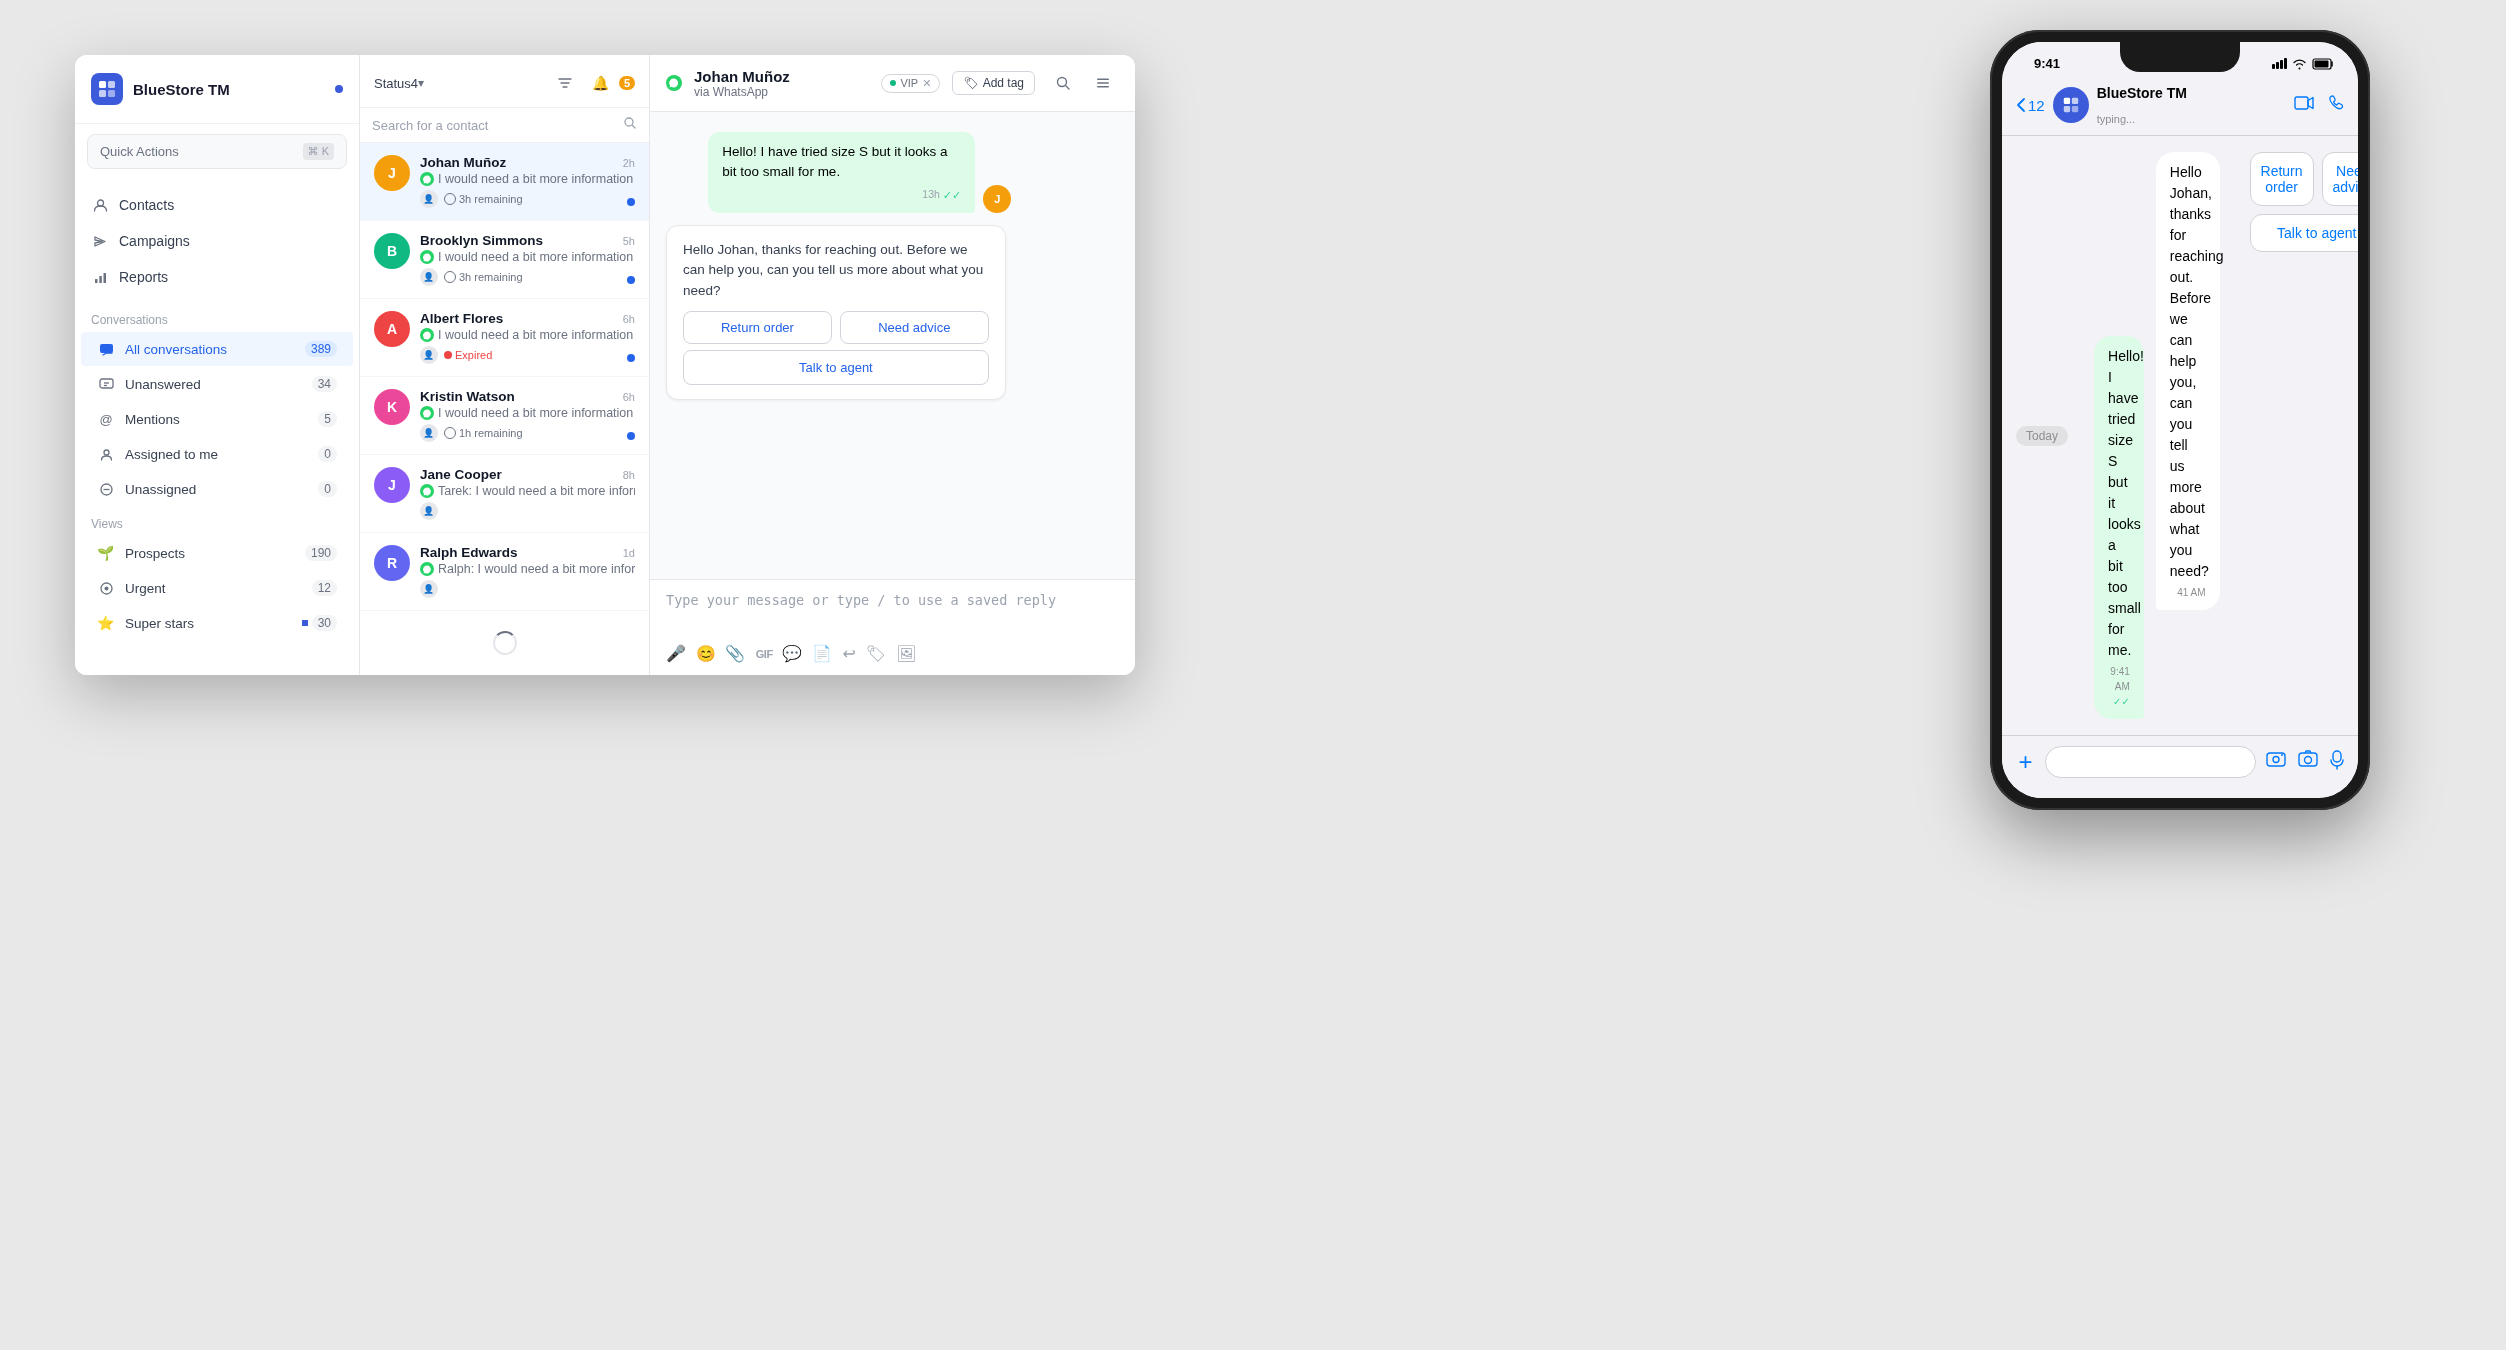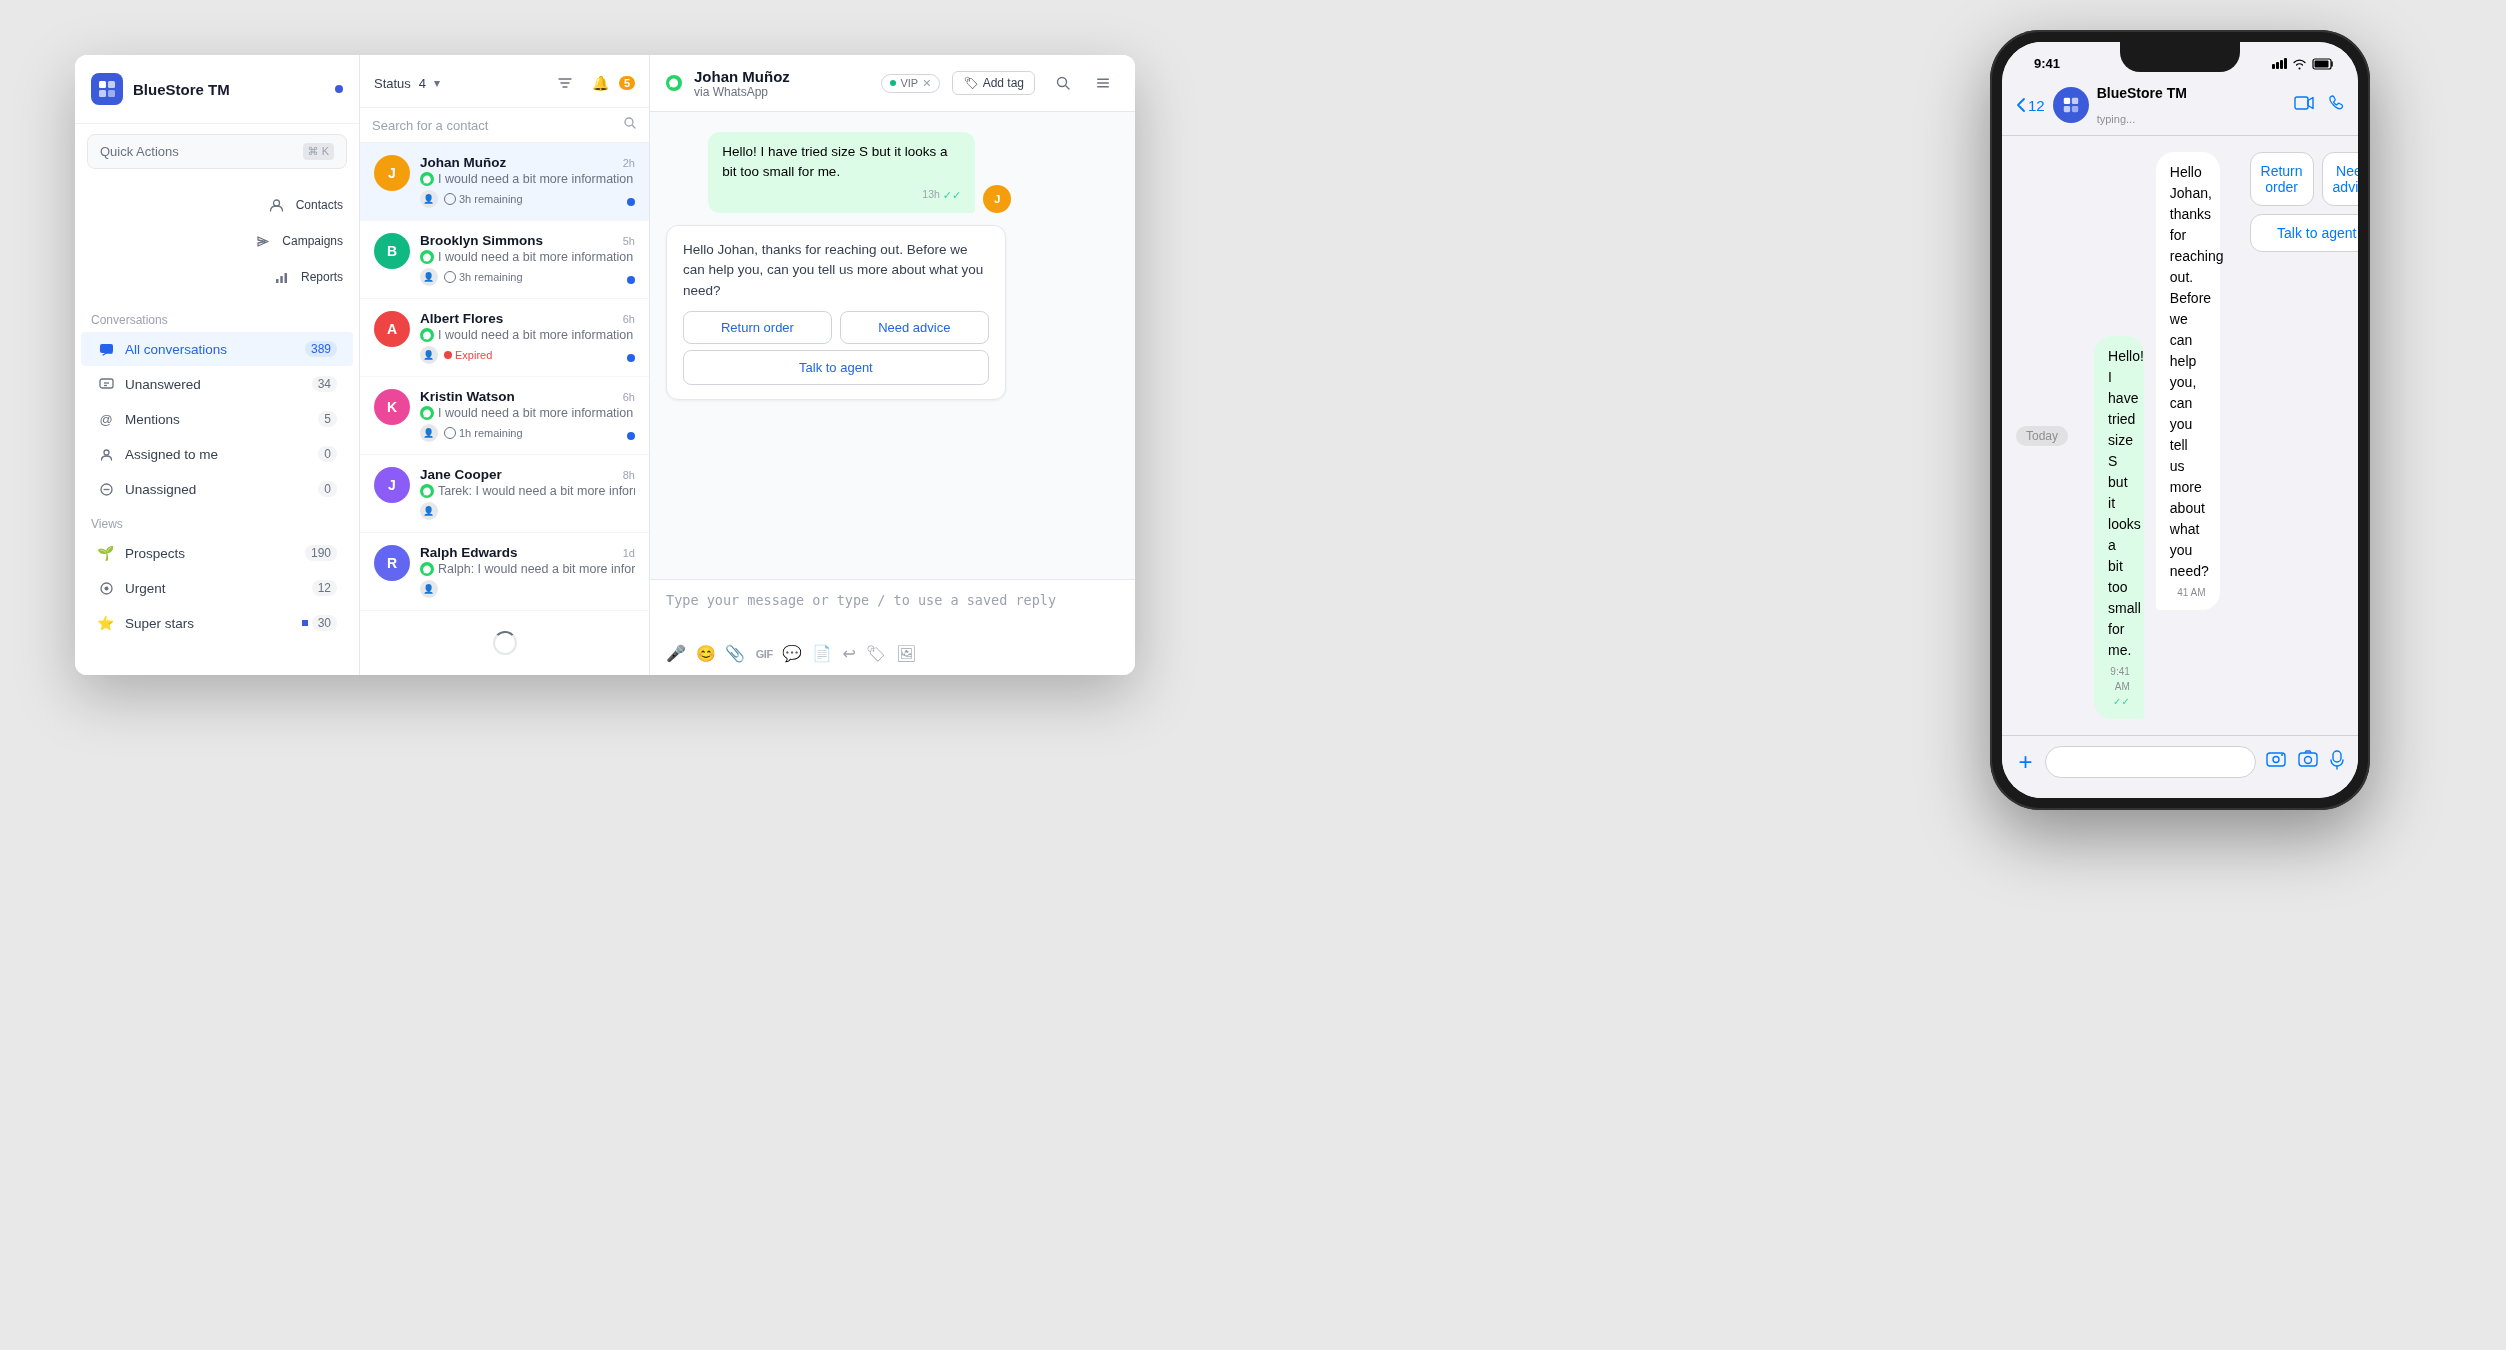--- a/index.html
+++ b/index.html
@@ -93,24 +93,23 @@
     }
 
     .nav-items {
       padding: 8px 0;
     }
     .nav-item {
       display: flex;
       align-items: center;
       padding: 9px 16px;
       cursor: pointer;
-      font-size: 12px;
+      font-size: 14px;
       color: #374151;
       gap: 10px;
-      justify-content: flex-end;
     }
     .nav-icon {
       width: 18px;
       height: 18px;
       display: flex;
       align-items: center;
       justify-content: center;
       color: #6b7280;
       font-size: 14px;
     }
@@ -170,21 +169,21 @@
       border-right: 1px solid #e5e7eb;
       display: flex;
       flex-direction: column;
       background: #fff;
     }
     .conv-list-header {
       padding: 14px 14px 10px;
       border-bottom: 1px solid #f0f0f0;
       display: flex;
       align-items: center;
-      gap: 8px;
+      gap: 0;
     }
     .status-badge {
       font-size: 13px;
       font-weight: 500;
       color: #374151;
     }
     .status-count {
       font-size: 13px;
       color: #374151;
     }

